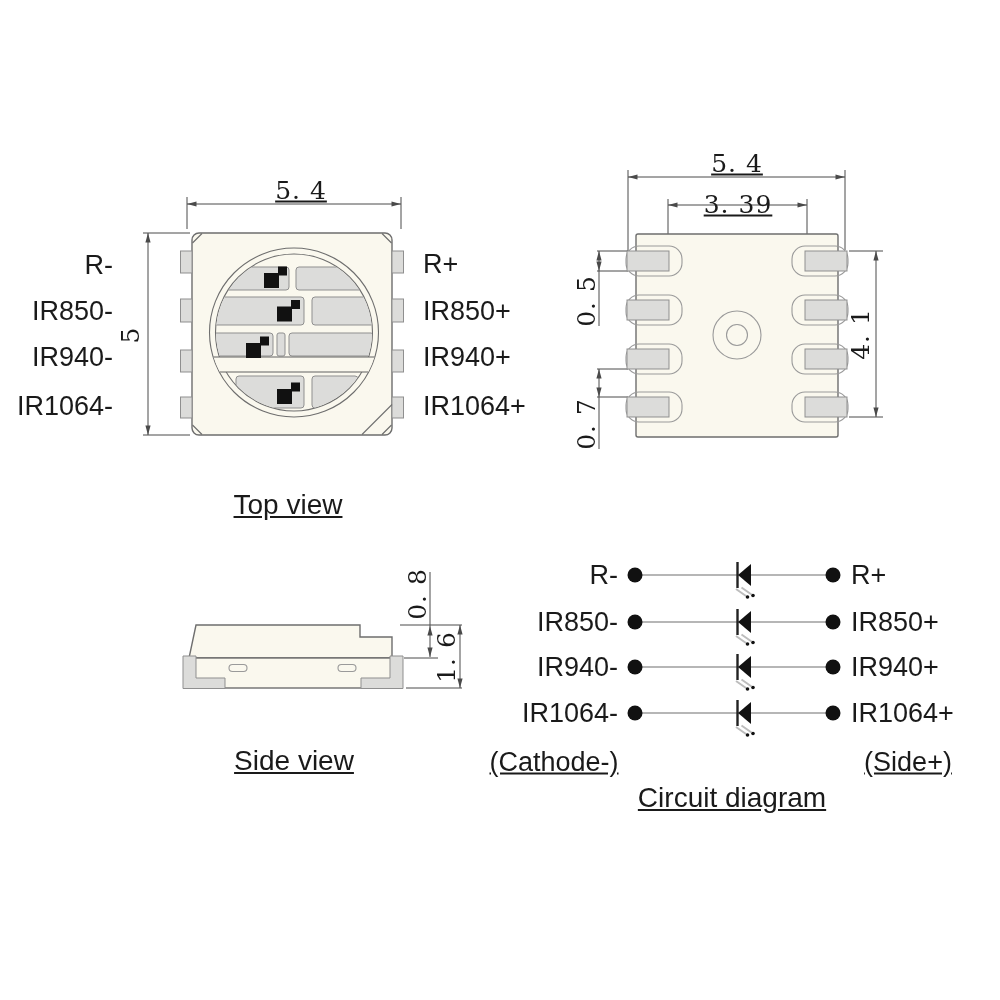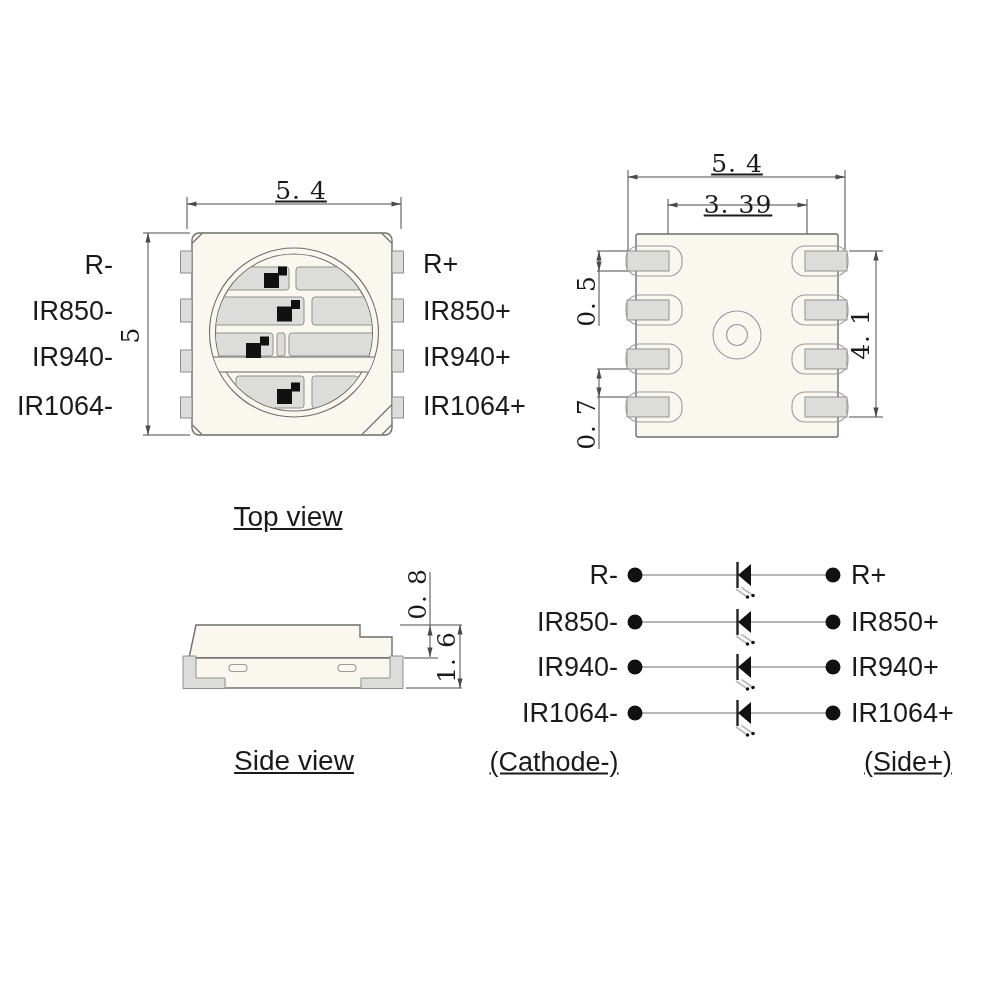--- a/index.html
+++ b/index.html
@@ -202,21 +202,21 @@
   <span class="lbl c dim" style="left:301px;top:190px">5. 4</span>
   <span class="lbl dim rot" style="left:130px;top:335px">5</span>
   <span class="lbl r" style="left:113px;top:265px">R-</span>
   <span class="lbl r" style="left:113px;top:311px">IR850-</span>
   <span class="lbl r" style="left:113px;top:357px">IR940-</span>
   <span class="lbl r" style="left:113px;top:406px">IR1064-</span>
   <span class="lbl l" style="left:423px;top:264px">R+</span>
   <span class="lbl l" style="left:423px;top:311px">IR850+</span>
   <span class="lbl l" style="left:423px;top:357px">IR940+</span>
   <span class="lbl l" style="left:423px;top:406px">IR1064+</span>
-  <span class="lbl c cap" style="left:288px;top:517px">Top view</span>
+  <span class="lbl c cap" style="left:288px;top:505px">Top view</span>
 
   <span class="lbl c dim" style="left:737px;top:163px">5. 4</span>
   <span class="lbl c dim" style="left:738px;top:204px">3. 39</span>
   <span class="lbl dim rot" style="left:586px;top:301px">0. 5</span>
   <span class="lbl dim rot" style="left:586px;top:424px">0. 7</span>
   <span class="lbl dim rot" style="left:860px;top:334px">4. 1</span>
 
   <span class="lbl dim rot" style="left:417px;top:594px">0. 8</span>
   <span class="lbl dim rot" style="left:446px;top:657px">1. 6</span>
   <span class="lbl c cap" style="left:294px;top:761px">Side view</span>
@@ -224,14 +224,15 @@
   <span class="lbl r" style="left:618px;top:575px">R-</span>
   <span class="lbl r" style="left:618px;top:622px">IR850-</span>
   <span class="lbl r" style="left:618px;top:667px">IR940-</span>
   <span class="lbl r" style="left:618px;top:713px">IR1064-</span>
   <span class="lbl l" style="left:851px;top:575px">R+</span>
   <span class="lbl l" style="left:851px;top:622px">IR850+</span>
   <span class="lbl l" style="left:851px;top:667px">IR940+</span>
   <span class="lbl l" style="left:851px;top:713px">IR1064+</span>
   <span class="lbl c" style="left:554px;top:762px">(Cathode-)</span>
   <span class="lbl c" style="left:908px;top:762px">(Side+)</span>
+  <span class="lbl c cap" style="left:732px;top:798px">Circuit diagram</span>
 
 </div>
 
 </body></html>

